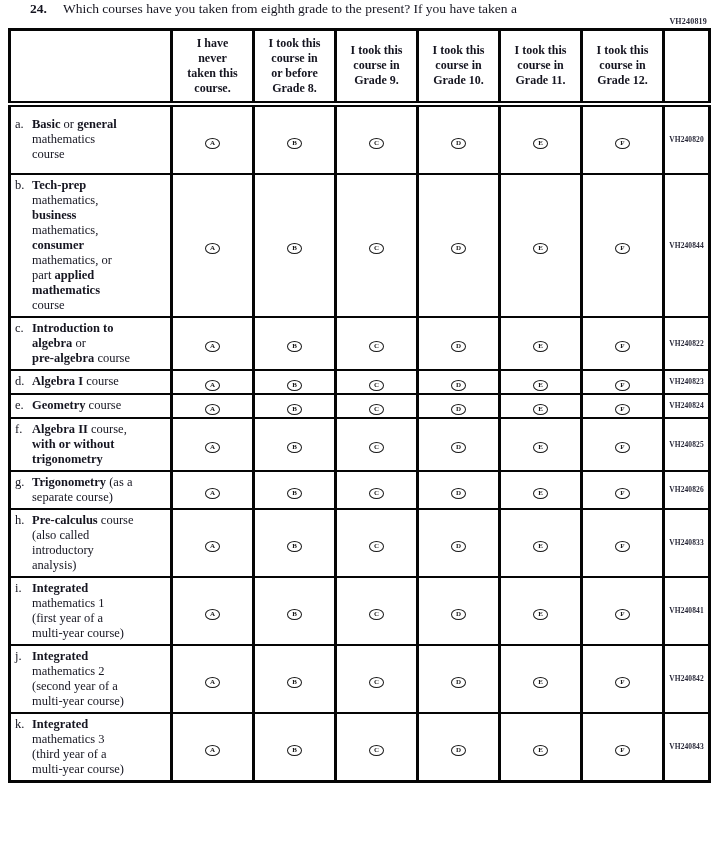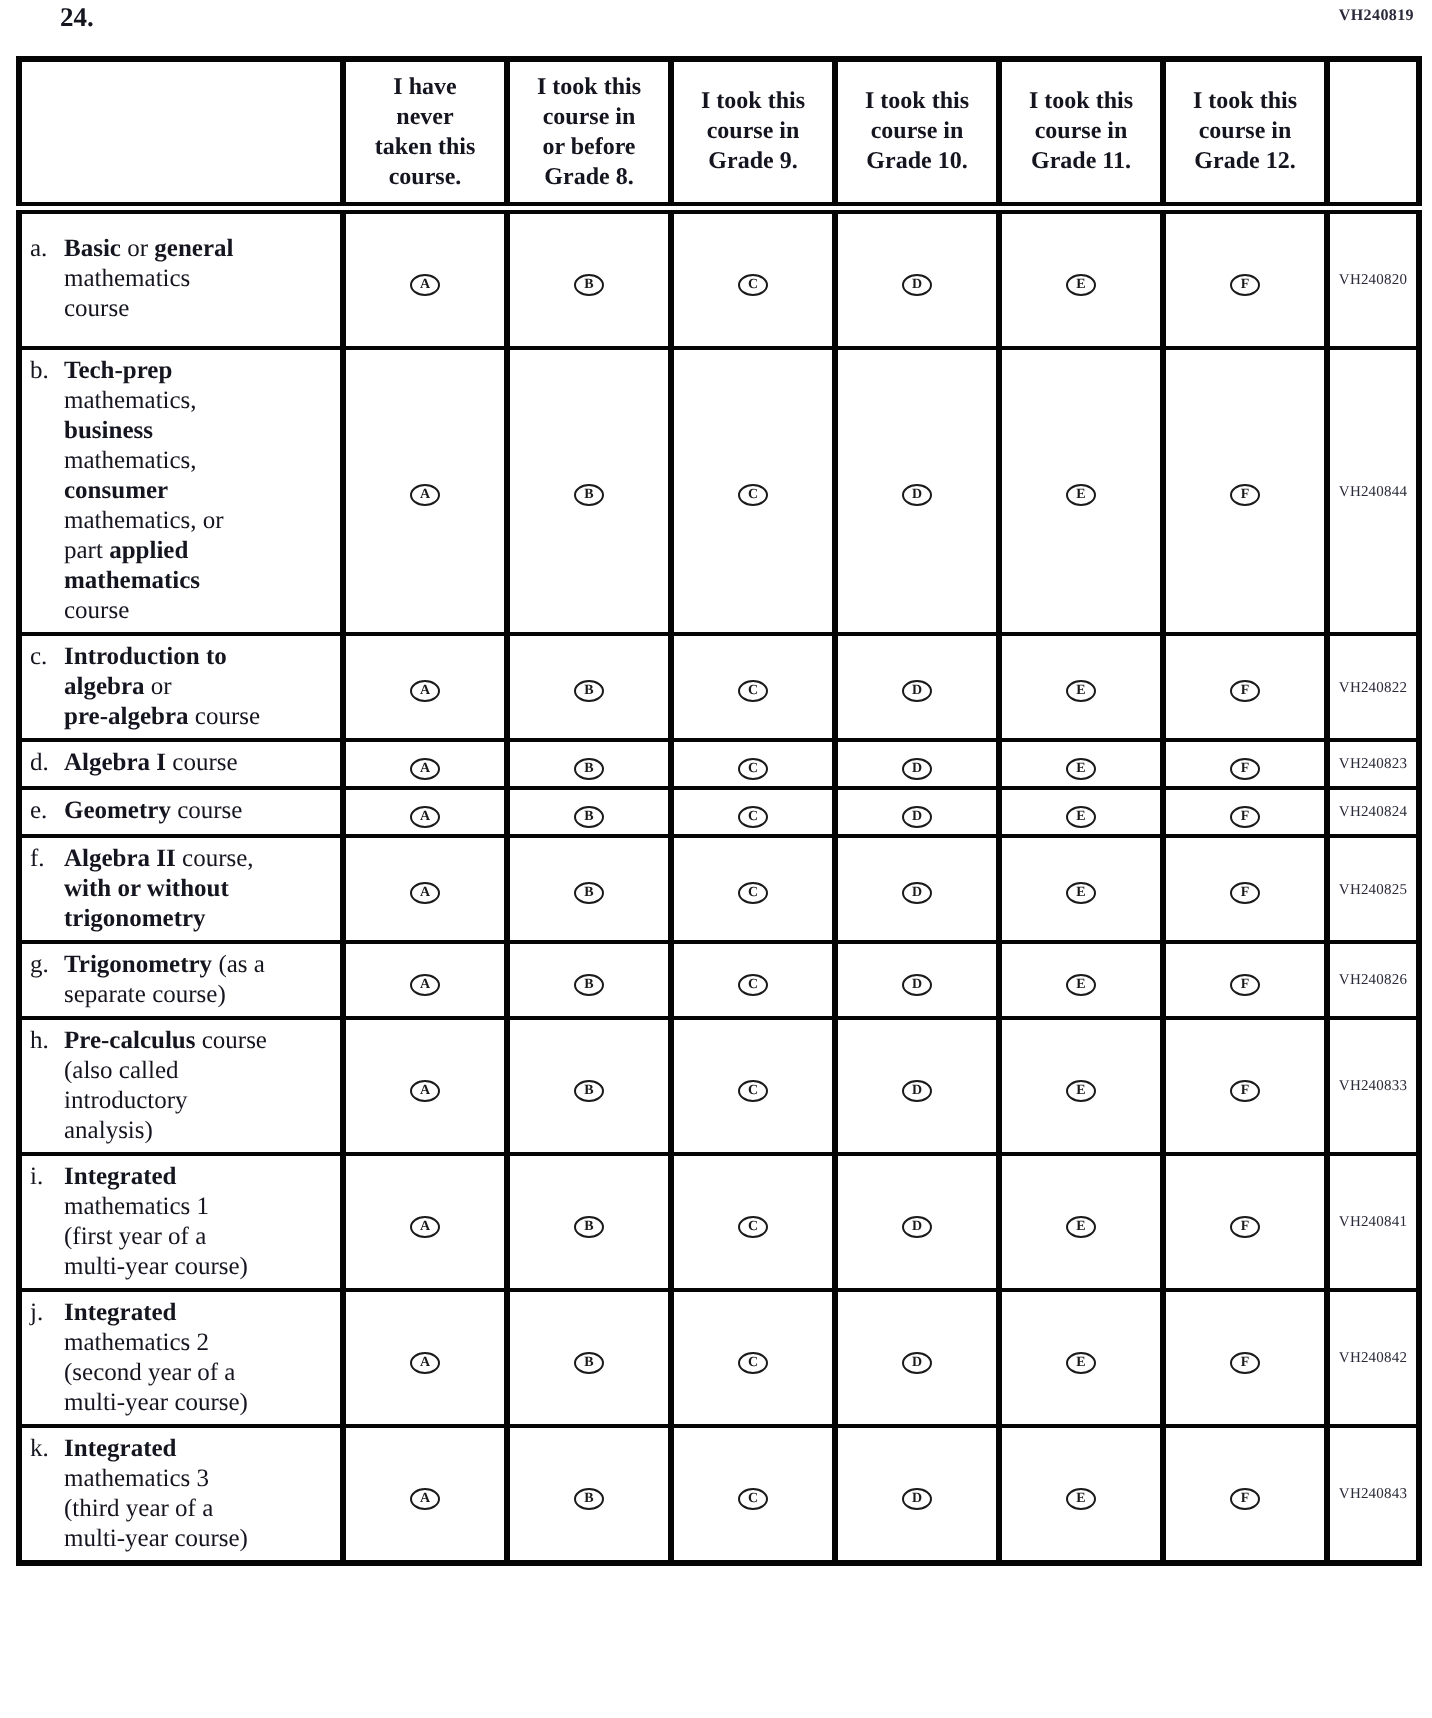--- a/index.html
+++ b/index.html
@@ -5,21 +5,21 @@
   html, body { margin:0; padding:0; background:#ffffff; }
   body {
     width:716px; height:859px;
     font-family:"Liberation Serif", serif;
     color:#151520;
     position:relative;
   }
   .page { position:relative; width:716px; height:859px; overflow:hidden; }
 
   .corner-code {
-    position:absolute; top:3px; right:9px;
+    position:absolute; top:17px; right:9px;
     font-size:8px; font-weight:bold; color:#2a2a3a;
     letter-spacing:0.2px;
   }
 
   .question { display:flex; padding:1px 34px 0 30px; }
   .qnum { font-weight:bold; font-size:13.5px; width:33px; flex:none; line-height:16.8px; }
   .qtext { font-size:13.5px; line-height:16.8px; }
   .qline b { font-weight:bold; }
 
   table.course-table {
@@ -52,36 +52,37 @@
   .bubble {
     display:inline-flex; align-items:center; justify-content:center;
     width:15px; height:11px;
     border:1px solid #1a1a1a; border-radius:50%;
     font-size:7px; font-weight:bold; line-height:1;
     color:#1a1a1a; background:#fff;
     cursor:pointer; box-sizing:border-box;
   }
 
   td.code-cell {
-    font-size:7.5px; font-weight:normal; text-align:center;
+    font-size:7.5px; font-weight:bold; text-align:center;
     color:#2a2a3a; padding:0 1px; vertical-align:middle;
     letter-spacing:0.1px;
   }
   tbody tr:first-child td { height:60px; }
 </style>
 </head>
 <body>
 
 <div class="page">
 
   <div class="corner-code">VH240819</div>
 
   <div class="question">
     <div class="qnum">24.</div>
     <div class="qtext">
+        <div class="qline"><span>Which courses have you taken from eighth grade to the present? If you have taken a</span></div>
       </div>
   </div>
 
   <table class="course-table">
     <colgroup>
       <col style="width:162px">
       <col style="width:82px">
         <col style="width:82px">
         <col style="width:82px">
       <col style="width:82px">

